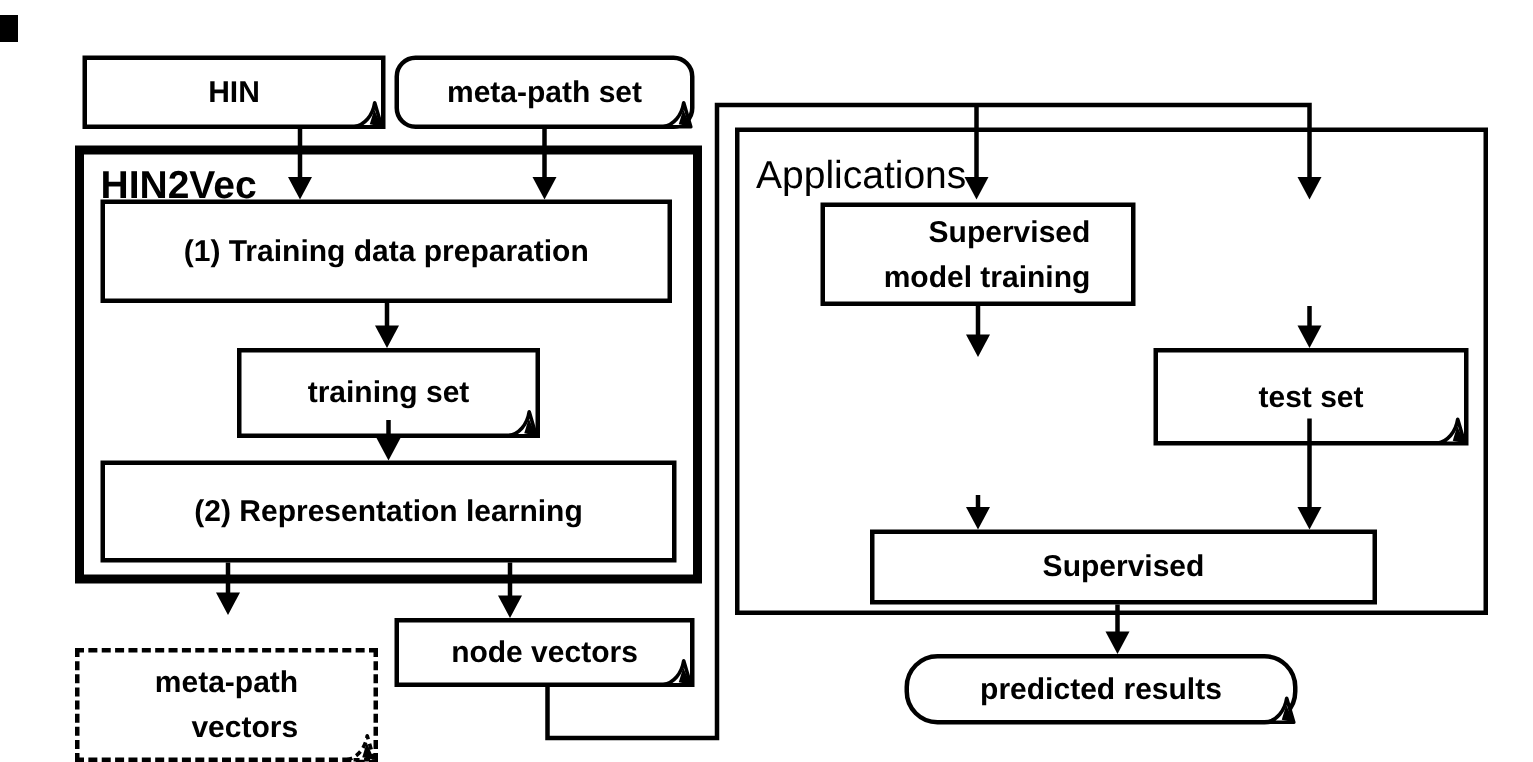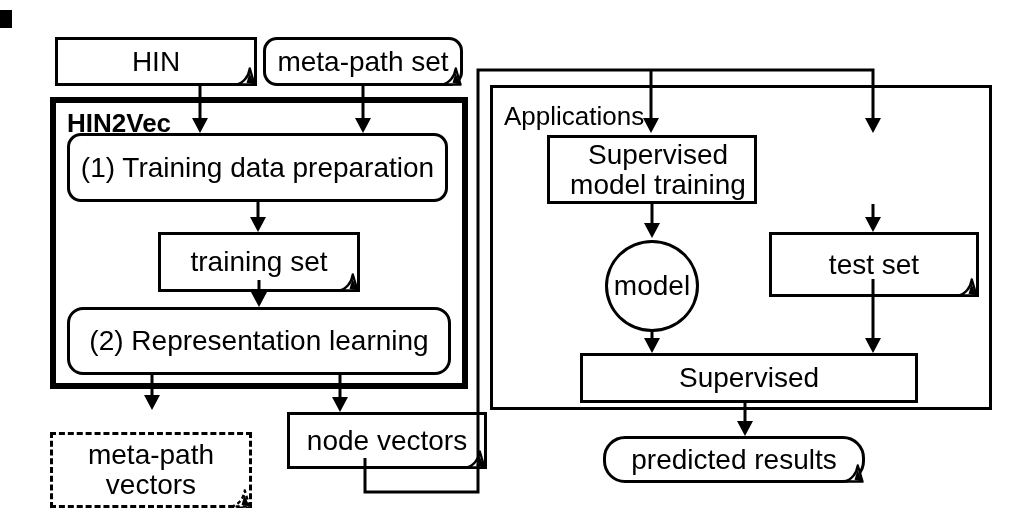--- a/index.html
+++ b/index.html
@@ -2,36 +2,36 @@
 <html><head>
 <meta charset="utf-8">
 <style>
   html,body{margin:0;padding:0;background:#fff;}
   #stage{
     position:relative;width:1022px;height:508px;background:#ffffff;overflow:hidden;
     font-family:"Liberation Sans",sans-serif;color:#000;
   }
   .node{
     position:absolute;box-sizing:border-box;background:#fff;border:3px solid #000;
-    display:flex;align-items:center;justify-content:center;text-align:center;
-    font-size:28px;line-height:30px;white-space:pre-line;
+    display:flex;align-items:center;justify-content:center;text-align:right;
+    font-size:20px;line-height:30px;white-space:pre-line;font-weight:bold;
   }
   .frame{position:absolute;box-sizing:border-box;background:#fff;border:3px solid #000;}
   .frame-label{position:absolute;font-size:26px;}
   #h2vFrame{left:50px;top:97px;width:418px;height:292px;border-width:6px;}
   #h2vLabel{left:11px;top:5px;font-weight:bold;font-size:26px;}
   #appsFrame{left:490px;top:85px;width:502px;height:325px;}
   #appsLabel{left:11px;top:13px;}
   #hin{left:55px;top:37px;width:202px;height:49px;}
   #mps{left:263px;top:37px;width:200px;height:49px;border-radius:14px;}
-  #tdp{left:67px;top:133px;width:381px;height:69px;border-radius:14px;}
+  #tdp{left:67px;top:133px;width:381px;height:69px;}
   #trs{left:158px;top:232px;width:202px;height:60px;}
-  #rpl{left:67px;top:307px;width:384px;height:68px;border-radius:16px;}
+  #rpl{left:67px;top:307px;width:384px;height:68px;}
   #mpv{left:50px;top:432px;width:202px;height:76px;border-style:dashed;}
-  #ndv{left:263px;top:412px;width:200px;height:57px;margin-left:24px;}
+  #ndv{left:263px;top:412px;width:200px;height:46px;}
   #sup{left:547px;top:135px;width:210px;height:69px;padding-left:12px;}
   #tdg{left:769px;top:135px;width:210px;height:69px;}
   #mdl{left:605px;top:240px;width:94px;height:92px;border-radius:50%;}
   #tst{left:769px;top:232px;width:210px;height:65px;}
   #prd{left:580px;top:353px;width:338px;height:50px;}
   #prr{left:603px;top:436px;width:262px;height:47px;border-radius:22px;}
   .fold{position:absolute;right:-2px;bottom:-3px;}
   #arrows{position:absolute;left:0;top:0;z-index:10;pointer-events:none;}
   #artifact{position:absolute;left:0;top:10px;width:12px;height:18px;background:#000;}
 </style>
@@ -98,23 +98,20 @@
       <path d="M13.5,7 L18.5,18.5 L10.5,16.8 Z" fill="#000"></path>
     </svg>
   </div>
 
   <div id="sup" class="node">
     <span>Supervised
 model training</span>
   </div>
 
 
-  <div id="mdl" class="node">
-    <span>model</span>
-  </div>
 
   <div id="tst" class="node">
     <span>test set</span>
     <svg class="fold" width="20" height="20" viewBox="0 0 20 20">
       <path d="M0,18.5 C7,17.5 12.5,11 13.8,2.5 L18.5,18.5 Z" fill="#fff" stroke="#000" stroke-width="2.4" stroke-linejoin="round"></path>
       <path d="M13.5,7 L18.5,18.5 L10.5,16.8 Z" fill="#000"></path>
     </svg>
   </div>
 
   <div id="prd" class="node">

